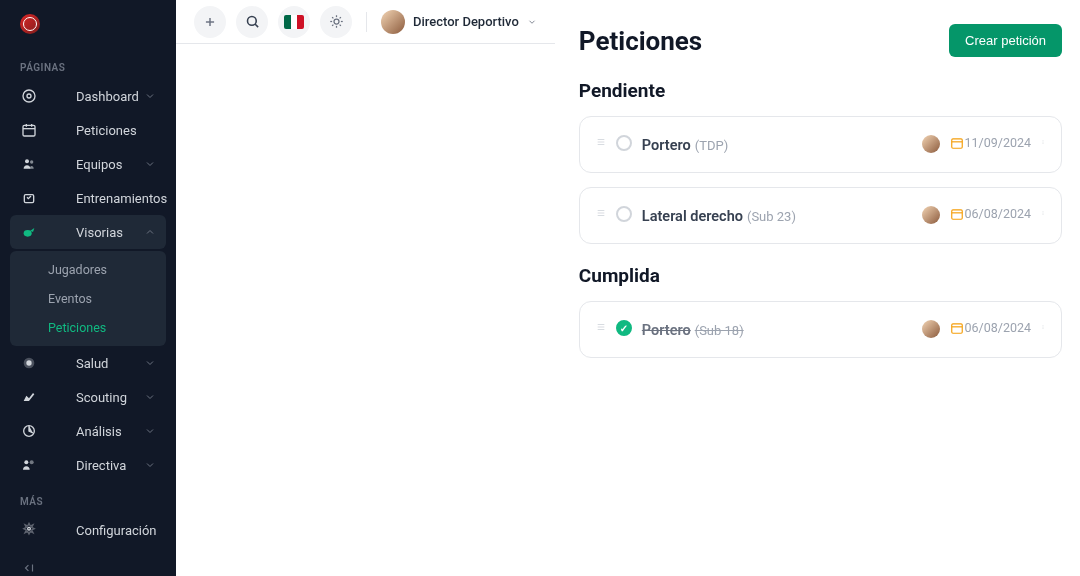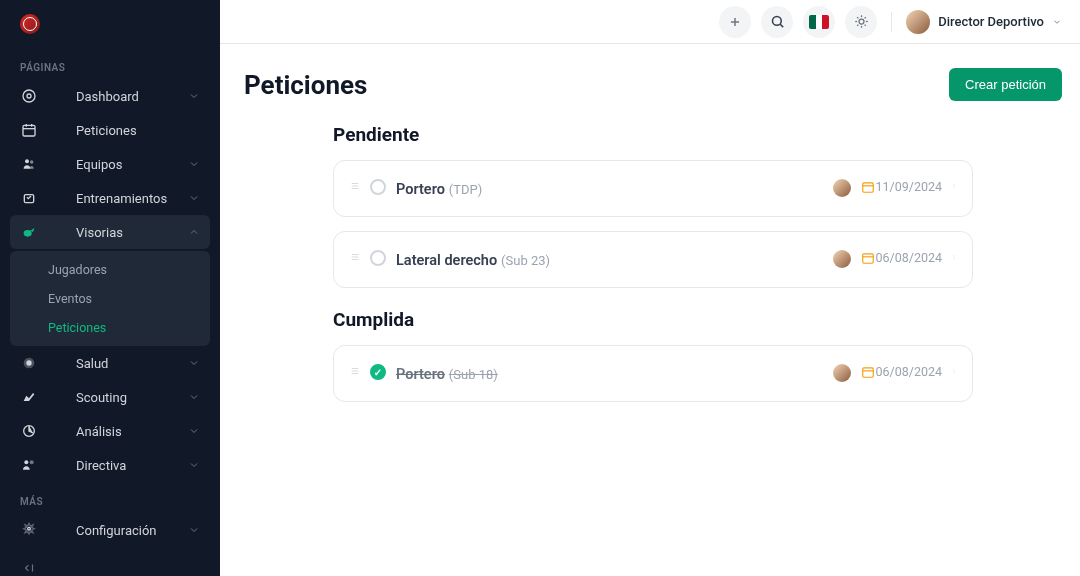--- a/index.html
+++ b/index.html
@@ -1,37 +1,37 @@
 <!DOCTYPE html>
 <html><head>
   <meta charset="utf-8">
   <style>
     * { margin: 0; padding: 0; box-sizing: border-box; }
     body { font-family: -apple-system, BlinkMacSystemFont, 'Segoe UI', Roboto, sans-serif; background: #fff; width: 1080px; height: 576px; overflow: hidden; }
     .app { display: flex; height: 576px; }
     
     
-    .sidebar { width: 220px; background: #111827; color: #d1d5db; display: flex; flex-direction: column; }
+    .sidebar { width: 176px; background: #111827; color: #d1d5db; display: flex; flex-direction: column; }
     .logo-area { padding: 14px 20px; }
     .logo { width: 20px; height: 20px; background: linear-gradient(135deg, #dc2626, #7f1d1d); border-radius: 50%; position: relative; }
     .logo::after { content: ''; position: absolute; inset: 3px; border: 1px solid #fff; border-radius: 50%; }
     .nav-section { padding: 0 10px; }
     .nav-label { font-size: 10px; font-weight: 600; color: #6b7280; letter-spacing: 0.5px; padding: 14px 10px 6px; }
     .nav-item { display: flex; align-items: center; padding: 8px 10px; border-radius: 6px; font-size: 13px; cursor: pointer; color: #d1d5db; }
     .nav-item.active { background: #1f2937; }
     .nav-icon { width: 18px; height: 18px; margin-right: 10px; display: flex; align-items: center; justify-content: center; flex-shrink: 0; }
     .nav-text { flex: 1; margin-left: 28px; }
     .nav-chevron { width: 12px; height: 12px; color: #6b7280; }
     .sub-items { background: #1f2937; border-radius: 6px; margin-top: 2px; padding: 4px 0; }
     .sub-item { padding: 7px 10px 7px 38px; font-size: 12.5px; color: #9ca3af; cursor: pointer; }
     .sub-item.active { color: #10b981; }
     .collapse-btn { margin-top: auto; padding: 14px 20px; color: #6b7280; cursor: pointer; display: flex; align-items: center; }
     
     
-    .main { flex: 1; display: flex; flex-direction: column; }
+    .main { flex: 1; display: flex; }
     .topbar { height: 44px; display: flex; align-items: center; justify-content: flex-end; padding: 0 18px; border-bottom: 1px solid #e5e7eb; gap: 10px; }
     .icon-btn { width: 32px; height: 32px; border-radius: 50%; background: #f3f4f6; display: flex; align-items: center; justify-content: center; cursor: pointer; }
     .flag { width: 20px; height: 14px; background: linear-gradient(to right, #006847 33%, #fff 33%, #fff 66%, #ce1126 66%); border-radius: 2px; }
     .divider-v { width: 1px; height: 20px; background: #e5e7eb; margin: 0 4px; }
     .user-area { display: flex; align-items: center; gap: 8px; cursor: pointer; }
     .avatar { width: 24px; height: 24px; border-radius: 50%; background: linear-gradient(135deg, #f3d5b5, #8b5a3c); }
     .user-name { font-size: 13px; font-weight: 500; color: #1f2937; }
     
     .content { padding: 24px 18px 24px 24px; flex: 1; overflow: auto; }
     .page-header { display: flex; justify-content: space-between; align-items: center; margin-bottom: 22px; }

